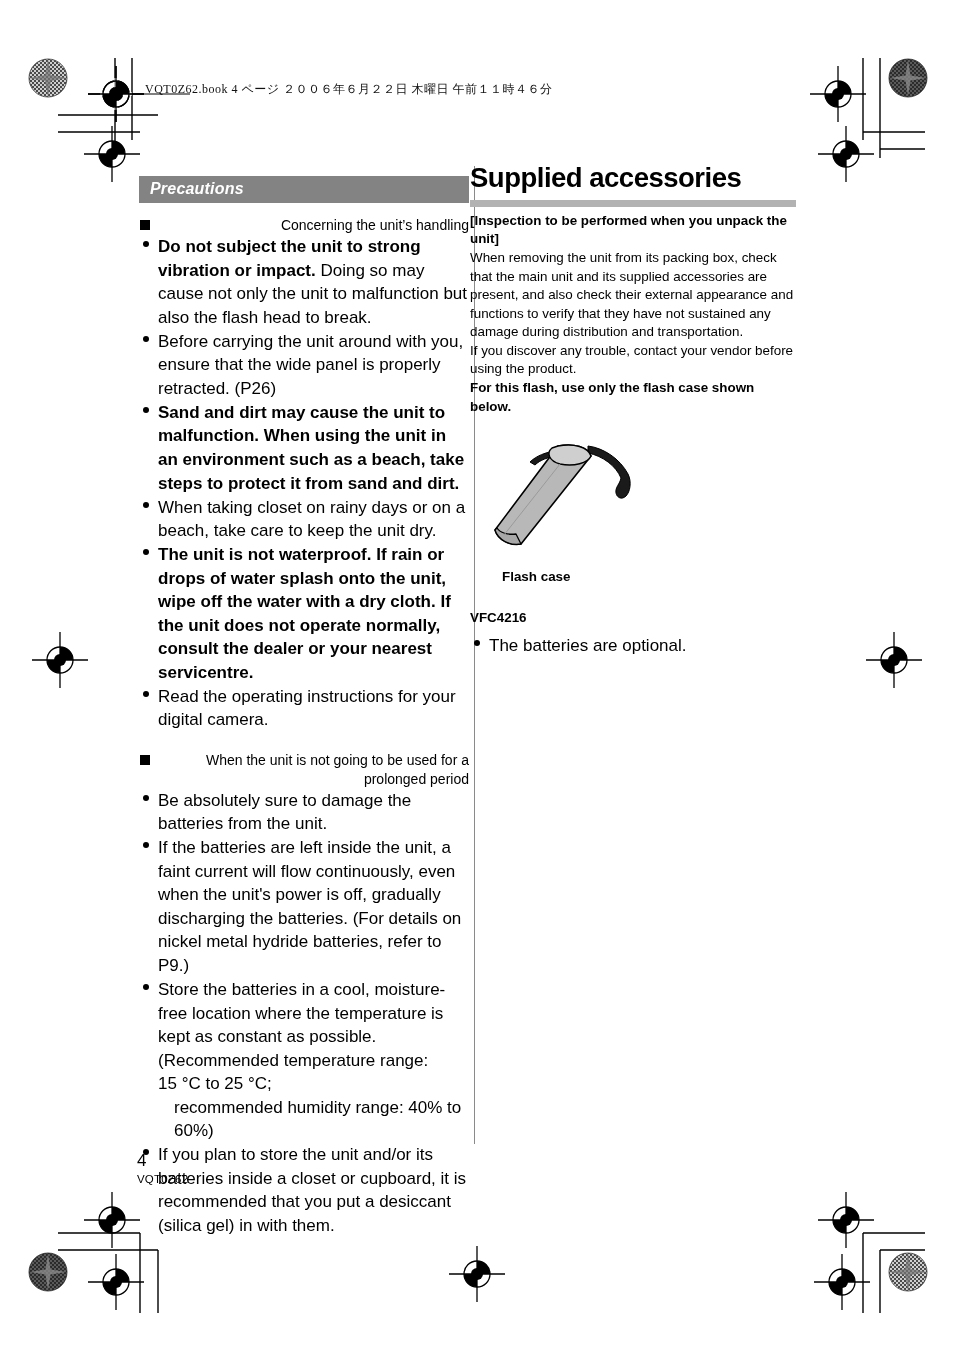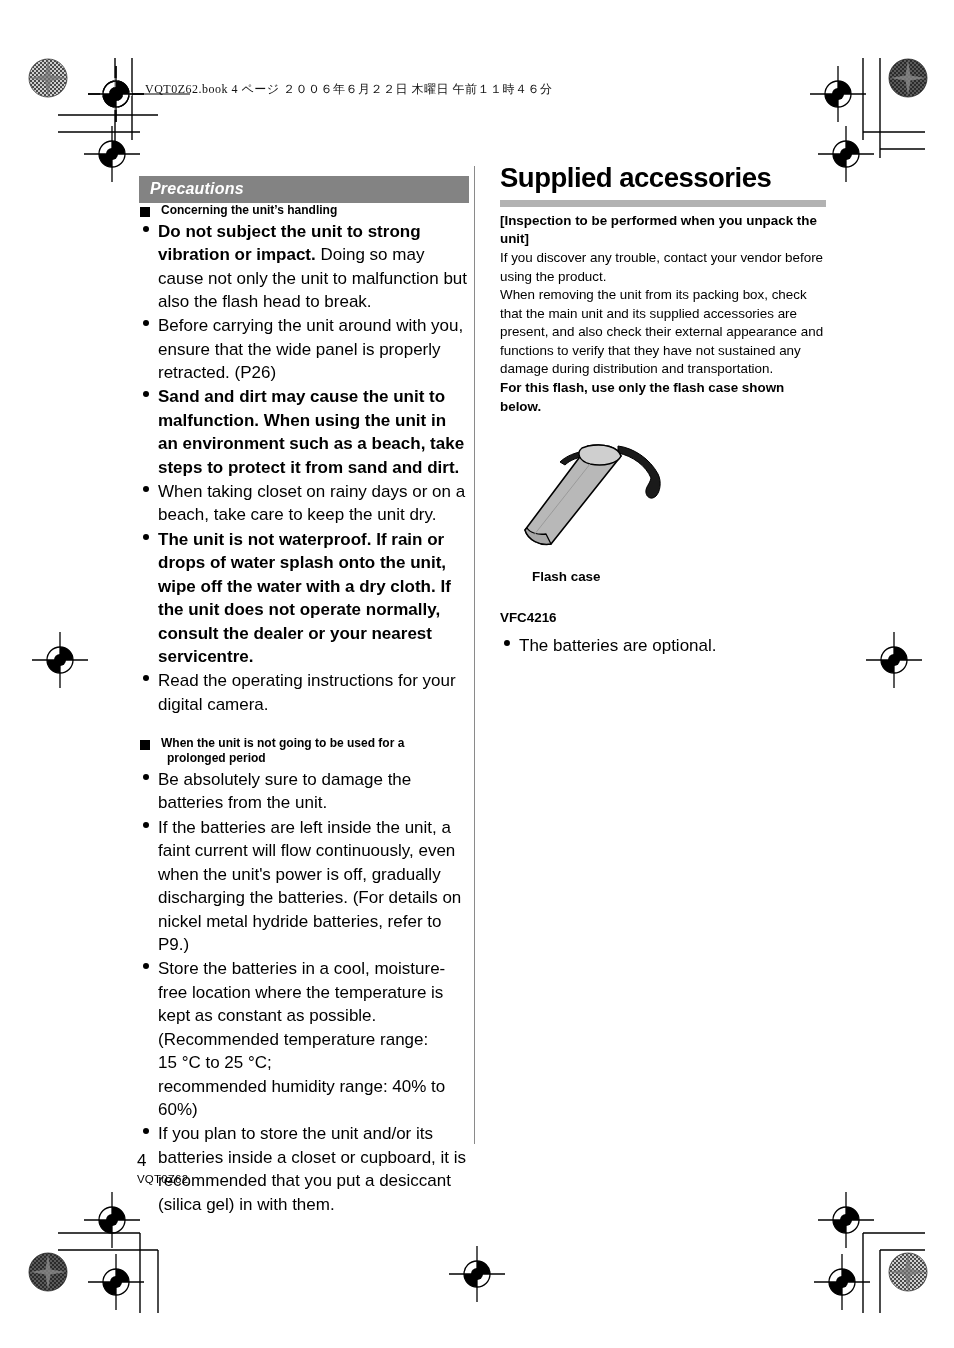--- a/index.html
+++ b/index.html
@@ -34,21 +34,21 @@
 
   
   .col-left {
     position: absolute;
     left: 139px;
     top: 176px;
     width: 330px;
   }
   .col-right {
     position: absolute;
-    left: 500px;
+    left: 470px;
     top: 164px;
     width: 326px;
   }
   .col-divider {
     position: absolute;
     left: 474px;
     top: 166px;
     width: 1px;
     height: 978px;
     background: #8a8a8a;
@@ -56,45 +56,47 @@
 
   
   .section-bar {
     background: #838383;
     color: #ffffff;
     font-weight: bold;
     font-style: italic;
     font-size: 16px;
     padding: 4px 0 5px 11px;
     letter-spacing: 0.2px;
+    margin-bottom: 13px;
   }
 
   
   .page-title {
     font-size: 27.5px;
     font-weight: bold;
     letter-spacing: -0.5px;
     line-height: 1.05;
     margin: 0 0 7px 0;
   }
   .title-rule {
     height: 7px;
     background: #b2b2b2;
     width: 100%;
     margin-bottom: 5px;
   }
 
   
   .sq-heading {
     position: relative;
-    font-weight: bold;
-    font-size: 12px;
+    font-weight: normal;
+    font-size: 14px;
     line-height: 1.30;
     padding-left: 22px;
     margin: 0 0 1px 0;
+    text-align: right;
   }
   .sq-heading::before {
     content: "";
     position: absolute;
     left: 1px;
     top: 4px;
     width: 10px;
     height: 10px;
     background: #000;
   }
@@ -391,34 +393,34 @@
     <span class="wrap2">prolonged period</span>
   </div>
 
   <ul class="blist">
     <li class="bitem">Be absolutely sure to damage the batteries from the unit.</li>
     <li class="bitem">If the batteries are left inside the unit, a faint current will flow continuously, even when the unit's power is off, gradually discharging the batteries. (For details on nickel metal hydride batteries, refer to P9.)</li>
     <li class="bitem">
       <span>Store the batteries in a cool, moisture-free location where the temperature is kept as constant as possible.</span>
       <span style="display:block;">(Recommended temperature range:</span>
       <span style="display:block;">15 °C to 25 °C;</span>
-      <span style="display:block;">recommended humidity range: 40% to 60%)</span>
+      <span style="display:block;margin-left:16px;">recommended humidity range: 40% to 60%)</span>
     </li>
     <li class="bitem">If you plan to store the unit and/or its batteries inside a closet or cupboard, it is recommended that you put a desiccant (silica gel) in with them.</li>
   </ul>
 </div>
 
 <div class="col-right">
 
   <h1 class="page-title">Supplied accessories</h1>
   <div class="title-rule"></div>
 
   <div class="ptext bold">[Inspection to be performed when you unpack the unit]</div>
+  <div class="ptext">When removing the unit from its packing box, check that the main unit and its supplied accessories are present, and also check their external appearance and functions to verify that they have not sustained any damage during distribution and transportation.</div>
   <div class="ptext">If you discover any trouble, contact your vendor before using the product.</div>
-  <div class="ptext">When removing the unit from its packing box, check that the main unit and its supplied accessories are present, and also check their external appearance and functions to verify that they have not sustained any damage during distribution and transportation.</div>
   <div class="ptext bold">For this flash, use only the flash case shown below.</div>
 
   
   <svg class="figure" viewBox="0 0 200 120">
 
     <path d="M118 12 C134 14 150 25 158 40 C162 48 160 58 156 62 C152 66 147 64 146 59 C145 53 150 50 151 44 C146 32 133 22 118 19 Z" fill="#1a1a1a" stroke="#000" stroke-width="1"></path>
 
     <path d="M60 28 C66 22 76 18 86 17 L88 22 C78 23 70 26 65 31 Z" fill="#1a1a1a" stroke="#000" stroke-width="1"></path>
 
     <path d="M88 12 C104 9 118 13 121 22 L51 110 C40 112 28 106 25 96 Z" fill="#b8b8b8" stroke="#000" stroke-width="1.6" stroke-linejoin="round"></path>

